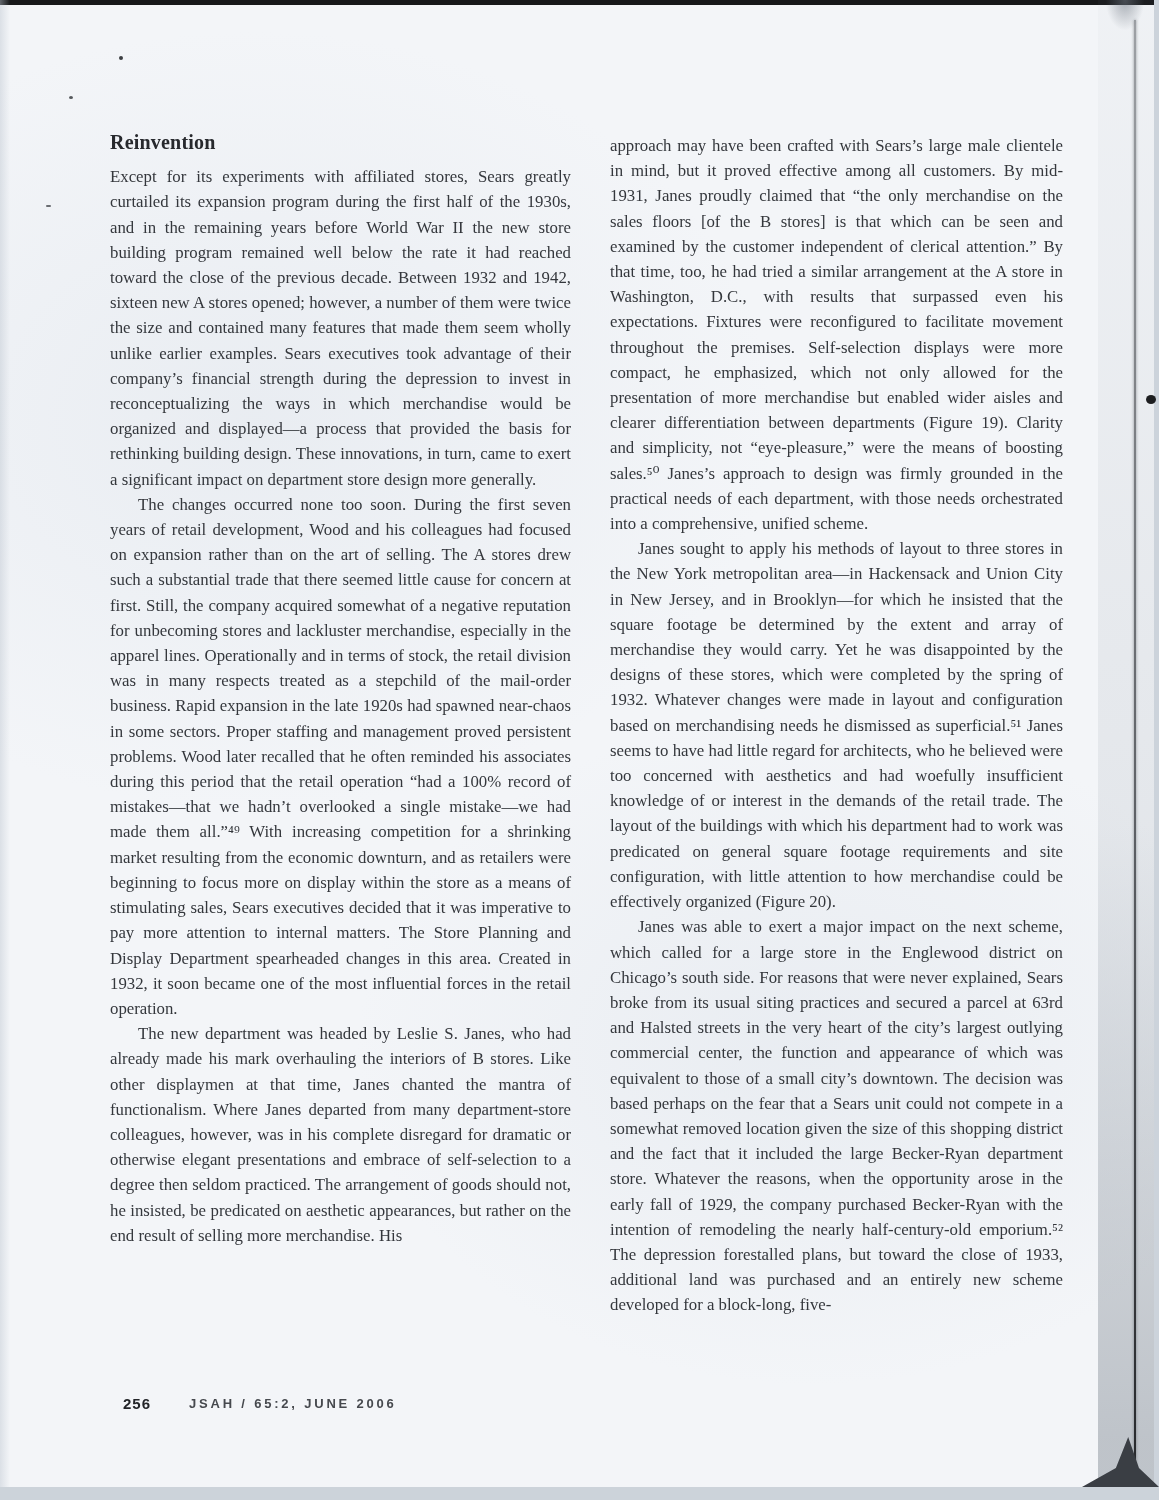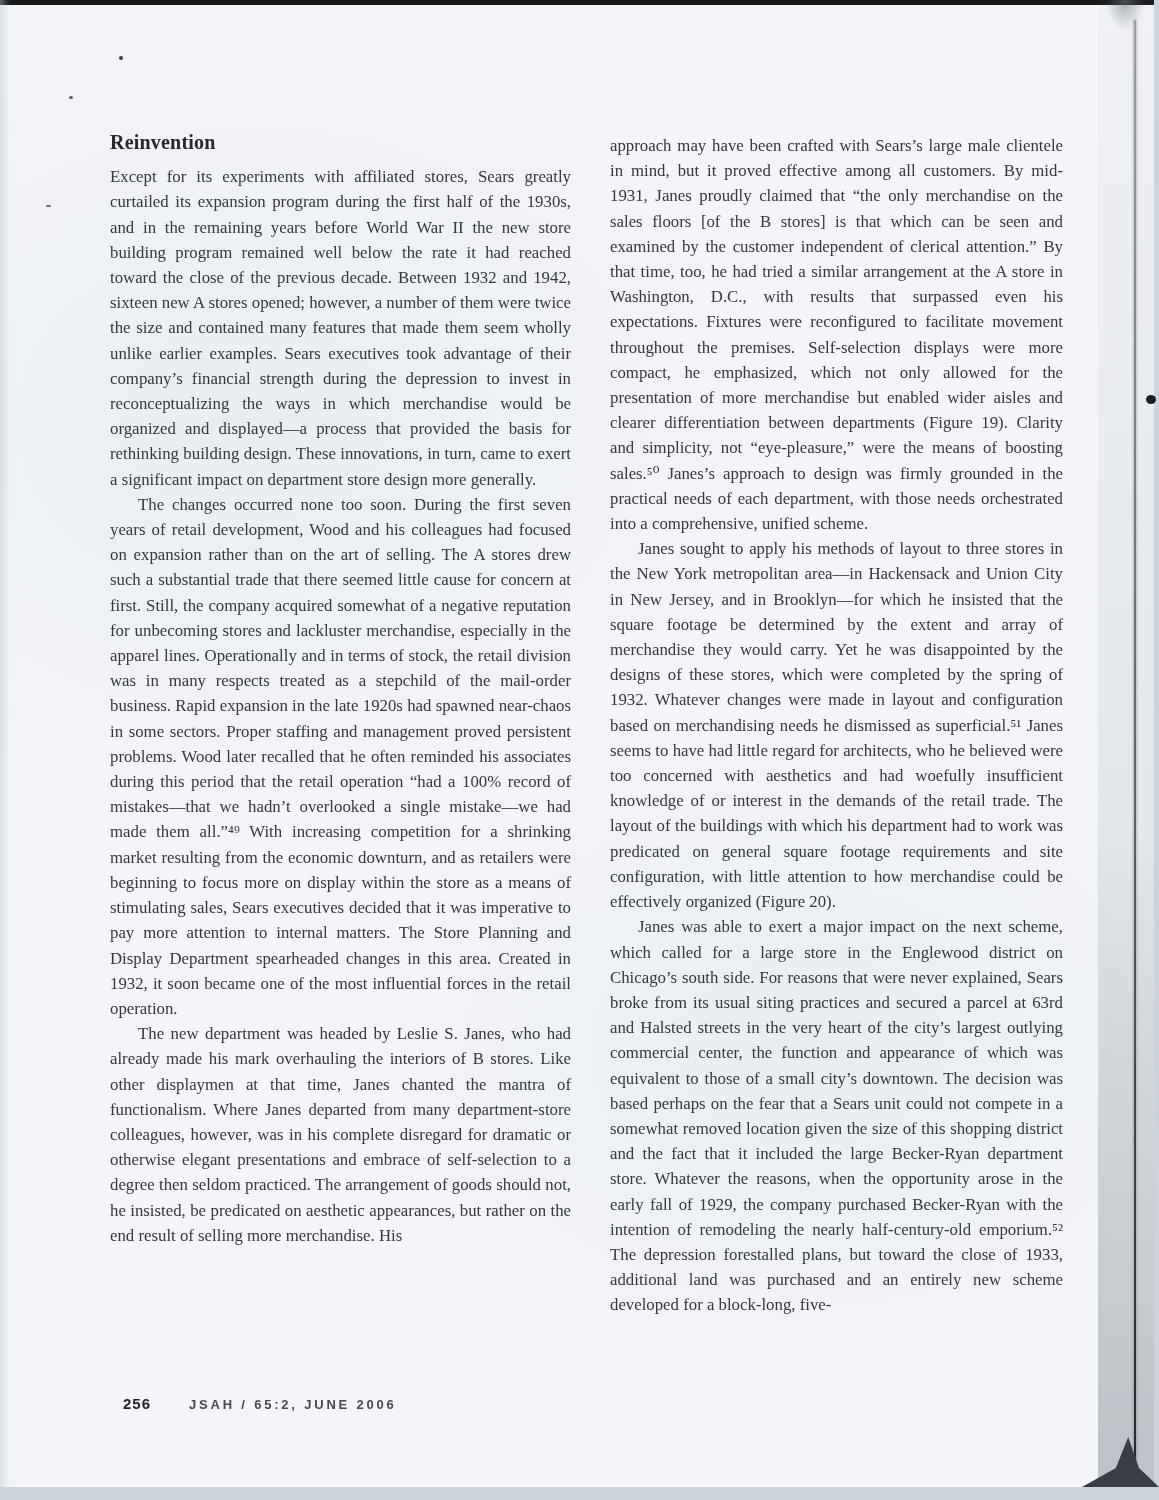--- a/index.html
+++ b/index.html
@@ -55,21 +55,21 @@
   .col-left{left:110px;top:130px;width:461px;}
   .col-right{left:596px;top:133px;width:453px;margin-left:14px;}
   .heading{
     font-size:20px;font-weight:bold;color:#27292d;
     margin:0 0 9px 0;letter-spacing:0.2px;text-align:left;
   }
 
   
   .footer{
     position:absolute;left:123px;top:1395px;
-    display:flex;align-items:flex-end;gap:38px;
+    display:flex;align-items:center;gap:38px;
     font-family:"Liberation Sans","DejaVu Sans",sans-serif;
   }
   .pagenum{font-size:15px;font-weight:bold;color:#222428;letter-spacing:1px;}
   .journal{font-size:13px;font-weight:bold;color:#46494e;letter-spacing:2.8px;}
 </style>
 </head>
 <body>
 
 <div class="page">
 

